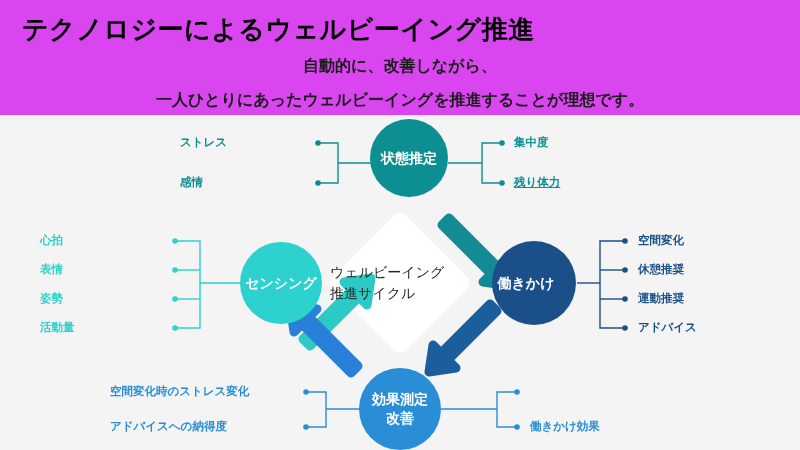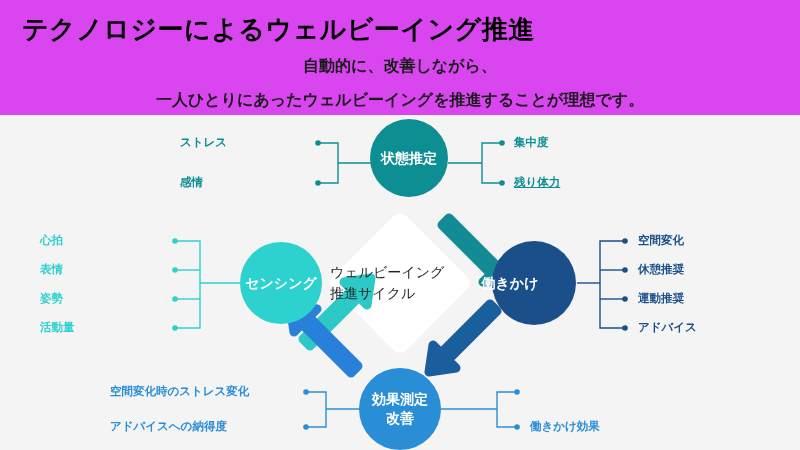--- a/index.html
+++ b/index.html
@@ -172,21 +172,21 @@
     </g>
 
     <circle cx="409" cy="43" r="39" fill="#0D8E93"></circle>
     <circle cx="534" cy="168" r="42" fill="#1A4F8A"></circle>
     <circle cx="400" cy="294" r="41" fill="#2A8ED6"></circle>
     <circle cx="281" cy="168" r="41" fill="#2DD1CE"></circle>
   </svg>
 
   <div class="node-label" style="left:359px; top:34px; width:100px;">状態推定</div>
 
-  <div class="node-label" style="left:460px; top:159px; width:100px;font-family:Liberation Serif, serif;">働きかけ</div>
+  <div class="node-label" style="left:476px; top:159px; width:100px;font-family:Liberation Serif, serif;">働きかけ</div>
 
   <div class="node-label" style="left:350px; top:275px; width:100px;">効果測定</div>
   <div class="node-label" style="left:350px; top:294px; width:100px;">改善</div>
 
   <div class="node-label" style="left:226px; top:159px; width:110px;">センシング</div>
 
   <div class="center-label" style="left:330px; top:147px; width:140px;">ウェルビーイング</div>
   <div class="center-label" style="left:330px; top:168px; width:140px;">推進サイクル</div>
 
   <div class="leaf-label leaf-left" style="left:180px; top:21px; width:130px; color:#0D8E93;">ストレス</div>

